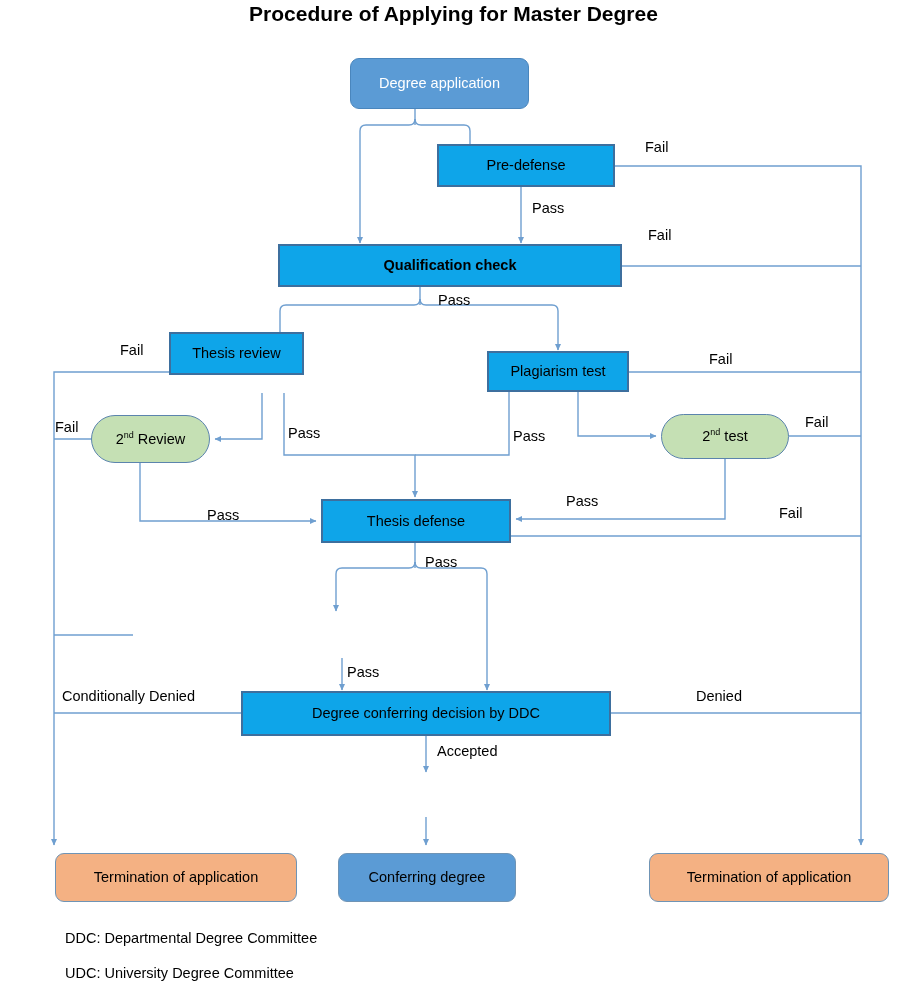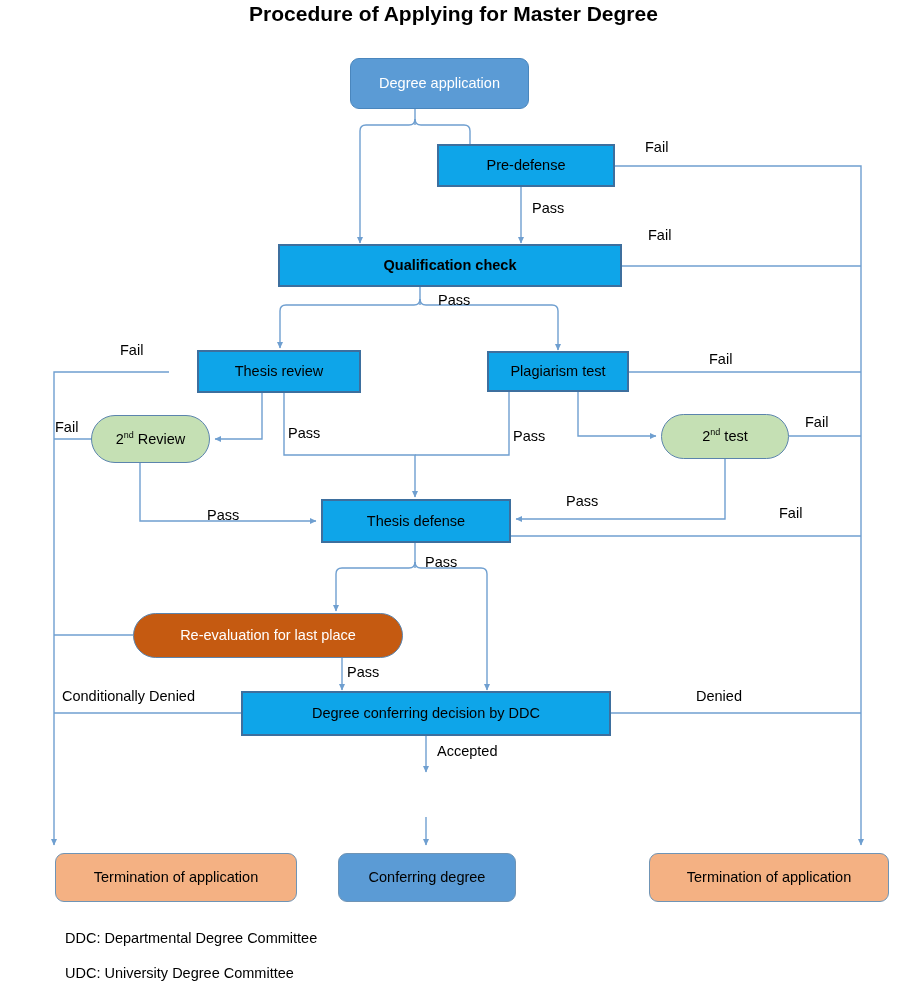--- a/index.html
+++ b/index.html
@@ -180,43 +180,40 @@
   </div>
 
   <div class="node proc" style="left:437px; top:144px; width:178px; height:43px;">
     <span>Pre-defense</span>
   </div>
 
   <div class="node proc" style="left:278px; top:244px; width:344px; height:43px;font-weight:bold;">
     <span>Qualification check</span>
   </div>
 
-  <div class="node proc" style="left:169px; top:350px; width:164px; height:43px;margin-left:28px;">
+  <div class="node proc" style="left:169px; top:332px; width:135px; height:43px;">
     <span>Thesis review</span>
   </div>
 
   <div class="node proc" style="left:487px; top:351px; width:142px; height:41px;">
     <span>Plagiarism test</span>
   </div>
 
   <div class="node stadium-green sup-wrap" style="left:91px; top:415px; width:119px; height:48px; border-radius:24px;">
     <span><span>2</span><sup>nd</sup><span> Review</span></span>
   </div>
 
   <div class="node stadium-green sup-wrap" style="left:661px; top:414px; width:128px; height:45px; border-radius:23px;">
     <span><span>2</span><sup>nd</sup><span> test</span></span>
   </div>
 
   <div class="node proc" style="left:321px; top:499px; width:190px; height:44px;">
     <span>Thesis defense</span>
   </div>
 
-  <div class="node stadium-orange" style="left:133px; top:613px; width:270px; height:45px; border-radius:23px;">
-    <span>Re-evaluation for last place</span>
-  </div>
 
   <div class="node proc" style="left:241px; top:691px; width:370px; height:45px;">
     <span>Degree conferring decision by DDC</span>
   </div>
 
 
   <div class="node term-orange" style="left:32px; top:853px; width:242px; height:49px;">
     <span>Termination of application</span>
   </div>
 

